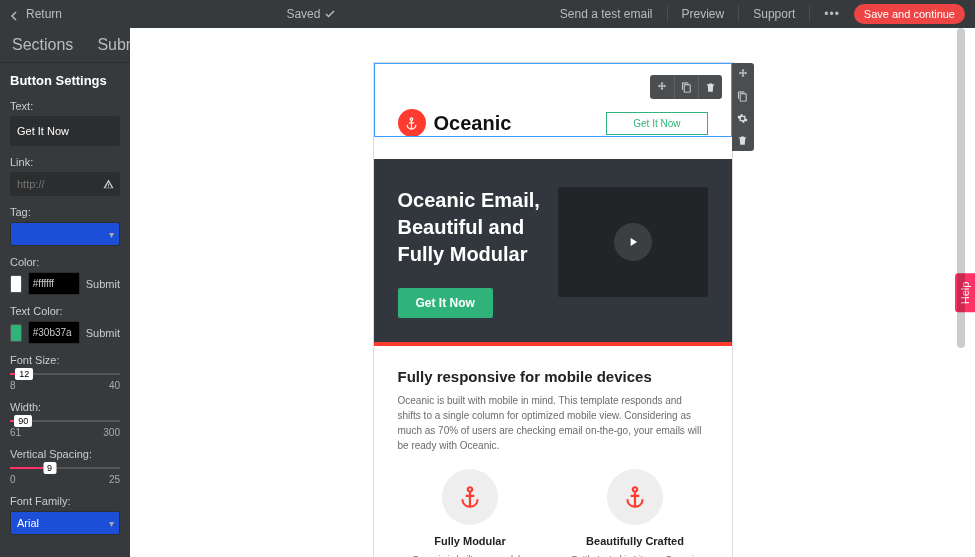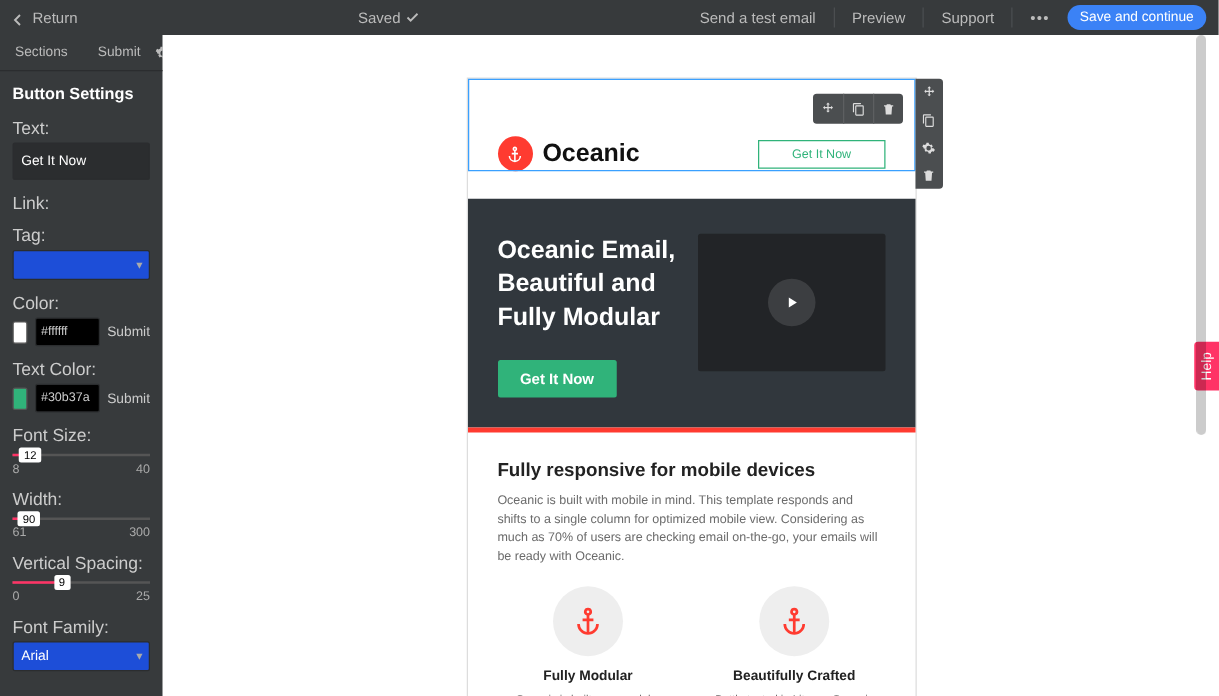--- a/index.html
+++ b/index.html
@@ -2,30 +2,30 @@
 <html><head>
 <meta charset="utf-8">
 <style>
 * { margin: 0; padding: 0; box-sizing: border-box; }
 body { font-family: -apple-system, BlinkMacSystemFont, "Segoe UI", Arial, sans-serif; font-size: 12px; background: #fff; width: 975px; height: 557px; overflow: hidden; display: flex; flex-direction: column; }
 .topbar { background: #373a3c; height: 28px; display: flex; align-items: center; color: #bbb; padding: 0 10px; justify-content: space-between; }
 .topbar .left, .topbar .right { display: flex; align-items: center; gap: 14px; }
 .topbar .divider { width: 1px; height: 16px; background: #4b4e50; }
 .return { display: flex; align-items: flex-end; gap: 6px; cursor: pointer; }
 .saved { display: flex; align-items: center; gap: 5px; }
-.save-cont { background: #3b82f6; color: #fff; padding: 4px 10px; border-radius: 10px; cursor: pointer; font-size: 11px; }
+.save-cont { background: #ef4444; color: #fff; padding: 4px 10px; border-radius: 10px; cursor: pointer; font-size: 11px; }
 .workspace { display: flex; flex: 1; overflow: hidden; }
 .sidebar { width: 130px; background: #373a3c; color: #d8d8d8; display: flex; flex-direction: column; }
 .tabs { display: flex; align-items: center; border-bottom: 1px solid #2b2d2f; padding: 4px 6px; gap: 6px; }
-.tab-item { padding: 4px 6px; border-radius: 3px; cursor: pointer; font-size: 11px; color: #bbb; }
+.tab-item { padding: 4px 6px; border-radius: 3px; cursor: pointer; font-size: 16px; color: #bbb; }
 .tab-sep { width: 1px; height: 14px; background: #4b4e50; }
 .gear { margin-left: auto; color: #bbb; cursor: pointer; }
 .panel { padding: 10px; overflow-y: auto; }
 .panel h3 { color: #fff; font-size: 13px; font-weight: 600; margin-bottom: 12px; }
-.field-label { color: #ccc; font-size: 14px; margin-top: 10px; margin-bottom: 4px; }
+.field-label { color: #ccc; font-size: 11px; margin-top: 10px; margin-bottom: 4px; }
 .text-input { width: 100%; background: #2b2d2f; border: 1px solid #2b2d2f; color: #fff; padding: 8px 6px; border-radius: 2px; font-size: 11px; }
 .link-input-wrap { position: relative; }
 .link-input { width: 100%; background: #2b2d2f; border: 1px solid #2b2d2f; color: #8a8a8a; padding: 5px 22px 5px 6px; border-radius: 2px; font-size: 11px; }
 .warn-icon { position: absolute; right: 6px; top: 50%; transform: translateY(-50%); color: #ccc; }
 .select-input { width: 100%; background: #1d4ed8; border: 1px solid #2b2d2f; color: #fff; padding: 5px 6px; border-radius: 2px; font-size: 11px; appearance: none; position: relative; }
 .select-wrap { position: relative; }
 .select-wrap::after { content: "▾"; position: absolute; right: 6px; top: 50%; transform: translateY(-50%); color: #aaa; pointer-events: none; font-size: 10px; }
 .color-row { display: flex; align-items: center; gap: 6px; }
 .swatch { width: 18px; height: 18px; border: 1px solid #555; border-radius: 2px; }
 .color-code { background: #000000; border: 1px solid #2b2d2f; color: #ccc; padding: 5px 4px; width: 52px; border-radius: 2px; font-size: 10px; }
@@ -111,20 +111,28 @@
           </svg>
       </span>
     </div>
     <div class="panel">
       <h3>Button Settings</h3>
 
       <div class="field-label">Text:</div>
       <input class="text-input" value="Get It Now" style="">
 
       <div class="field-label">Link:</div>
+      <div class="link-input-wrap">
+        <input class="link-input" placeholder="http://" style="">
+        <span class="warn-icon">
+          <svg width="11" height="11" viewBox="0 0 24 24">
+              <path fill="#ccc" d="M12 2L1 21h22L12 2zm0 6l7 12H5l7-12zm-1 4v4h2v-4h-2zm0 5v2h2v-2h-2z"></path>
+            </svg>
+        </span>
+      </div>
 
       <div class="field-label">Tag:</div>
       <div class="select-wrap"><select class="select-input"><option></option></select></div>
 
       <div class="field-label">Color:</div>
       <div class="color-row">
         <div class="swatch" style="background:#ffffff;"></div>
         <input class="color-code" value="#ffffff" style="">
         <span class="submit-btn">Submit</span>
       </div>

